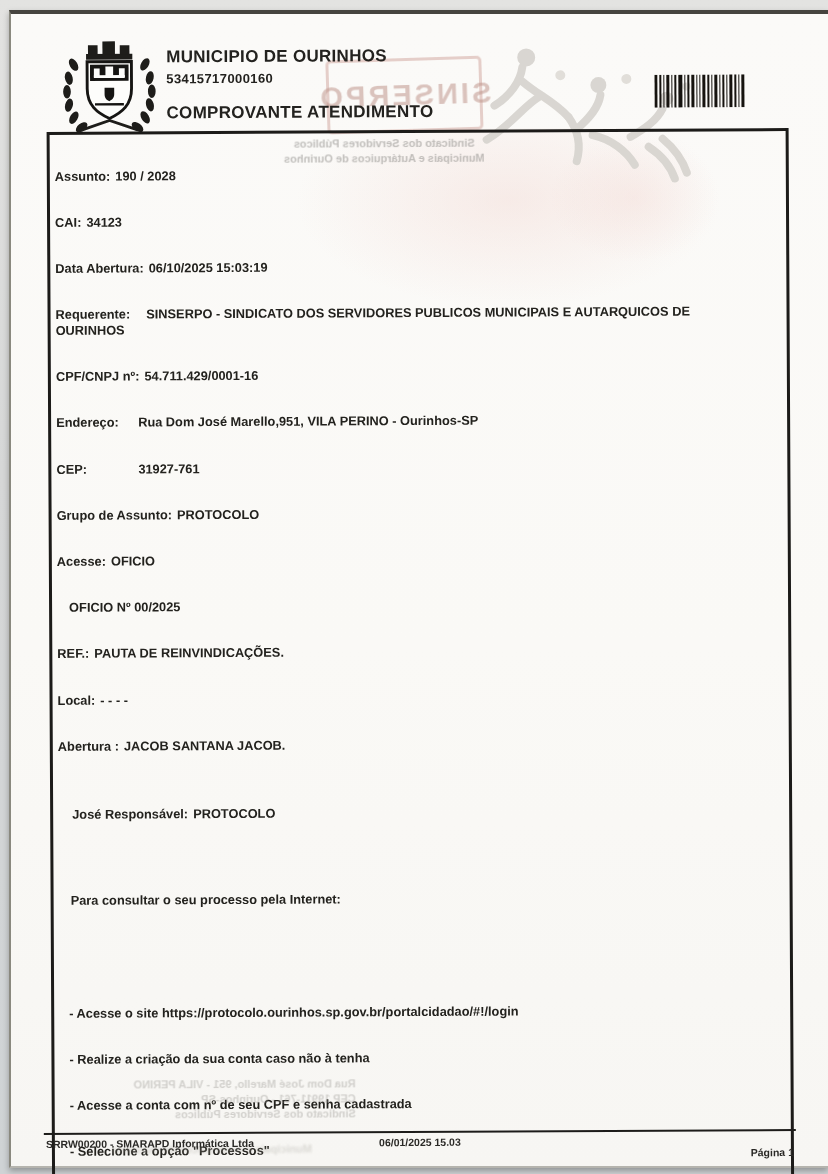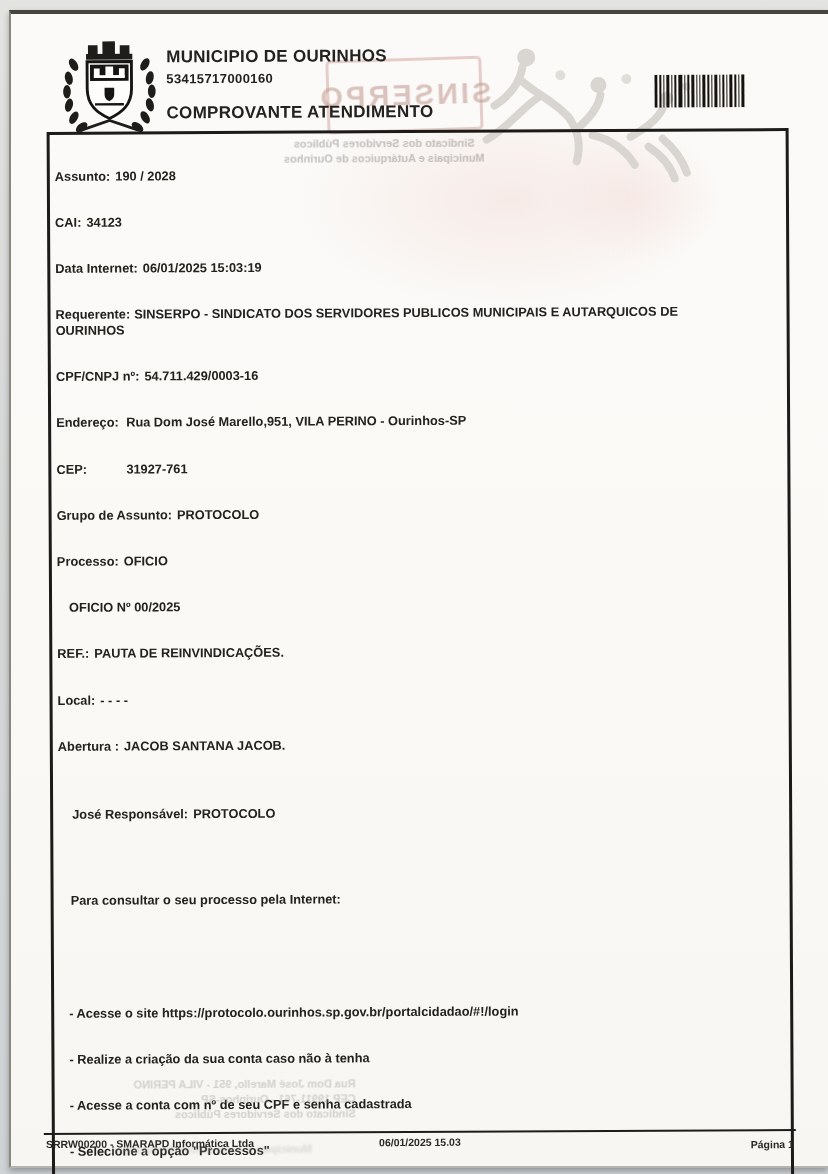--- a/index.html
+++ b/index.html
@@ -47,32 +47,32 @@
   .hdr .title{font-size:17px;font-weight:bold;margin-top:17px;letter-spacing:.3px;}
   .barcode{position:absolute;left:646px;top:62px;}
   
   .box{
     position:absolute;left:38px;top:116px;width:726px;
     border:3px solid #1c1b19;background:transparent;
     padding:3px 5px 9px 5px;color:#23221e;
     font-size:12.8px;font-weight:bold;line-height:15.4px;white-space:pre-wrap;
   }
   .row .lbl{margin-right:5px;}
-  .row.tab .lbl{display:inline-block;min-width:66px;margin-right:4px;}
+  .row.tab .lbl{display:inline-block;min-width:66px;margin-right:16px;}
   .row.limit{max-width:668px;}
   .row.ind-oficio{padding-left:12px;}
   .resp{margin-top:7px;padding-left:14px;}
   .net-head{margin-top:24px;padding-left:12px;}
   .instructions{margin-top:20px;padding-left:10px;}
   
   .footer{position:absolute;left:30px;top:1117px;width:752px;border-top:2px solid #1d1c1a;
     font-size:10.5px;font-weight:bold;color:#2a2926;padding-top:1px;}
   .footer .c{position:absolute;left:0;right:0;text-align:center;top:3px;}
   .footer .l{position:absolute;left:2px;top:3px;}
-  .footer .r{position:absolute;right:2px;top:7px;}
+  .footer .r{position:absolute;right:2px;top:15px;}
 </style>
 </head>
 <body>
 
 <div class="paper">
   <div class="content">
 
     <div class="blob1"></div>
     <div class="blob2"></div>
 
@@ -174,27 +174,27 @@
           <rect x="75" width="3" height="33"></rect>
           <rect x="80" width="2" height="33"></rect>
         <rect x="84" width="1" height="33"></rect>
           <rect x="87" width="3" height="33"></rect>
       </g>
     </svg>
 
     <div class="box">
       <div class="row"><span class="lbl">Assunto:</span><span class="val">190 / 2028</span></div>
       <div class="row"><span class="lbl">CAI:</span><span class="val">34123</span></div>
-      <div class="row"><span class="lbl">Data Internet:</span><span class="val">06/01/2025 15:03:19</span></div>
+      <div class="row"><span class="lbl">Data Abertura:</span><span class="val">06/10/2025 15:03:19</span></div>
       <div class="row tab limit"><span class="lbl">Requerente:</span><span class="val">SINSERPO - SINDICATO DOS SERVIDORES PUBLICOS MUNICIPAIS E AUTARQUICOS DE OURINHOS</span></div>
-      <div class="row"><span class="lbl">CPF/CNPJ nº:</span><span class="val">54.711.429/0003-16</span></div>
+      <div class="row"><span class="lbl">CPF/CNPJ nº:</span><span class="val">54.711.429/0001-16</span></div>
       <div class="row tab"><span class="lbl">Endereço:</span><span class="val">Rua Dom José Marello,951, VILA PERINO - Ourinhos-SP</span></div>
       <div class="row tab"><span class="lbl">CEP:</span><span class="val">31927-761</span></div>
       <div class="row"><span class="lbl">Grupo de Assunto:</span><span class="val">PROTOCOLO</span></div>
-      <div class="row"><span class="lbl">Processo:</span><span class="val">OFICIO</span></div>
+      <div class="row"><span class="lbl">Acesse:</span><span class="val">OFICIO</span></div>
       <div class="row ind-oficio"><span class="val">OFICIO Nº 00/2025</span></div>
       <div class="row"><span class="lbl">REF.:</span><span class="val">PAUTA DE REINVINDICAÇÕES.</span></div>
       <div class="row"><span class="lbl">Local:</span><span class="val">- - - -</span></div>
       <div class="row"><span class="lbl">Abertura :</span><span class="val">JACOB SANTANA JACOB.</span></div>
 
       <div class="row resp"><span class="lbl">José Responsável:</span><span class="val">PROTOCOLO</span></div>
 
       <div class="net-head">Para consultar o seu processo pela Internet:</div>
 
       <div class="instructions">

